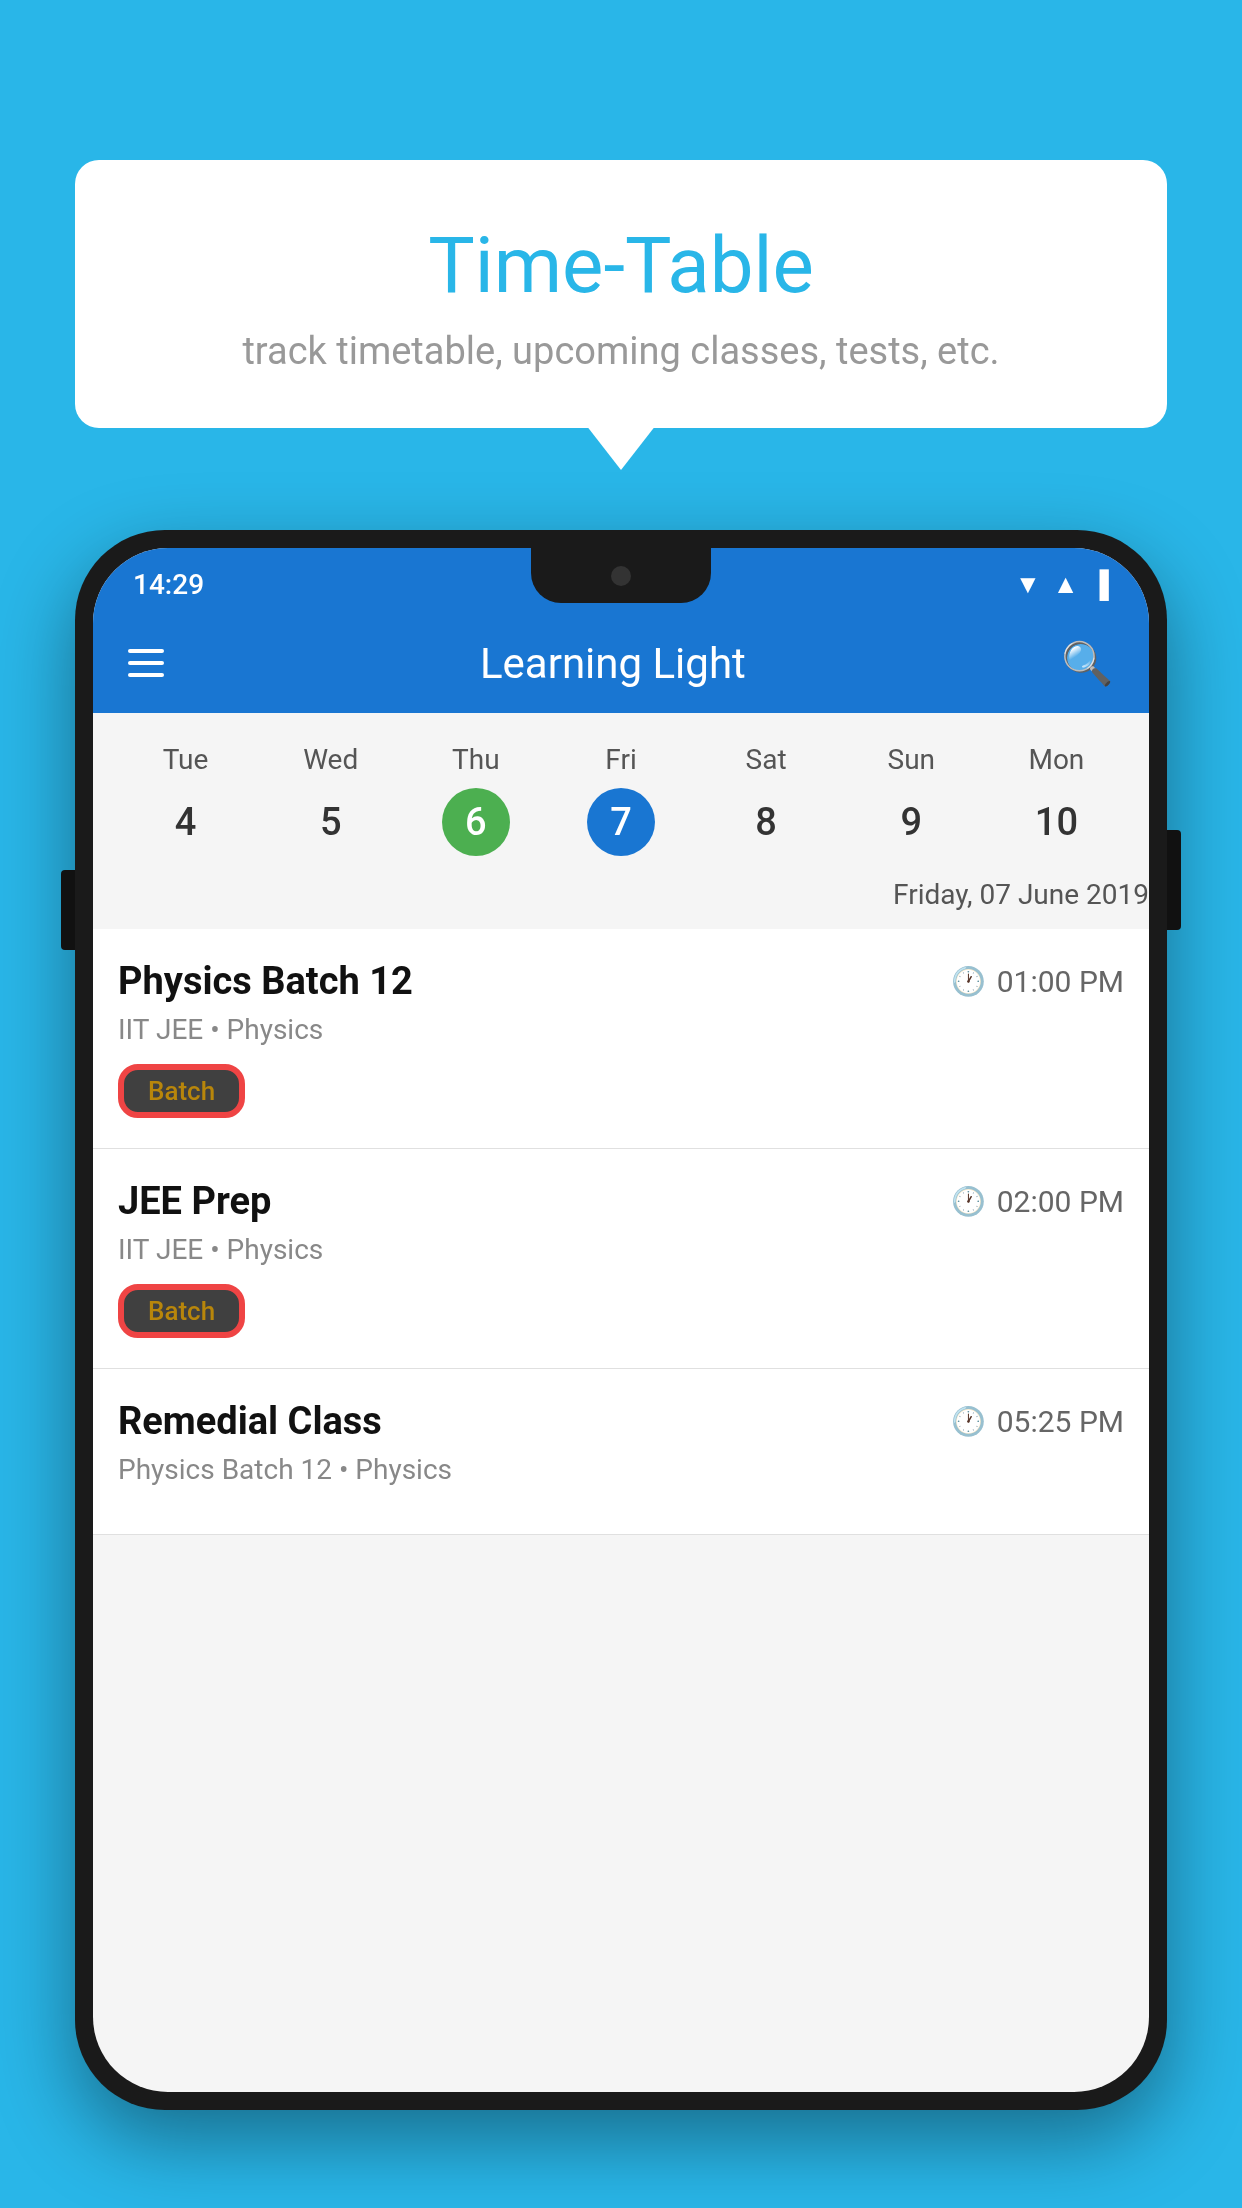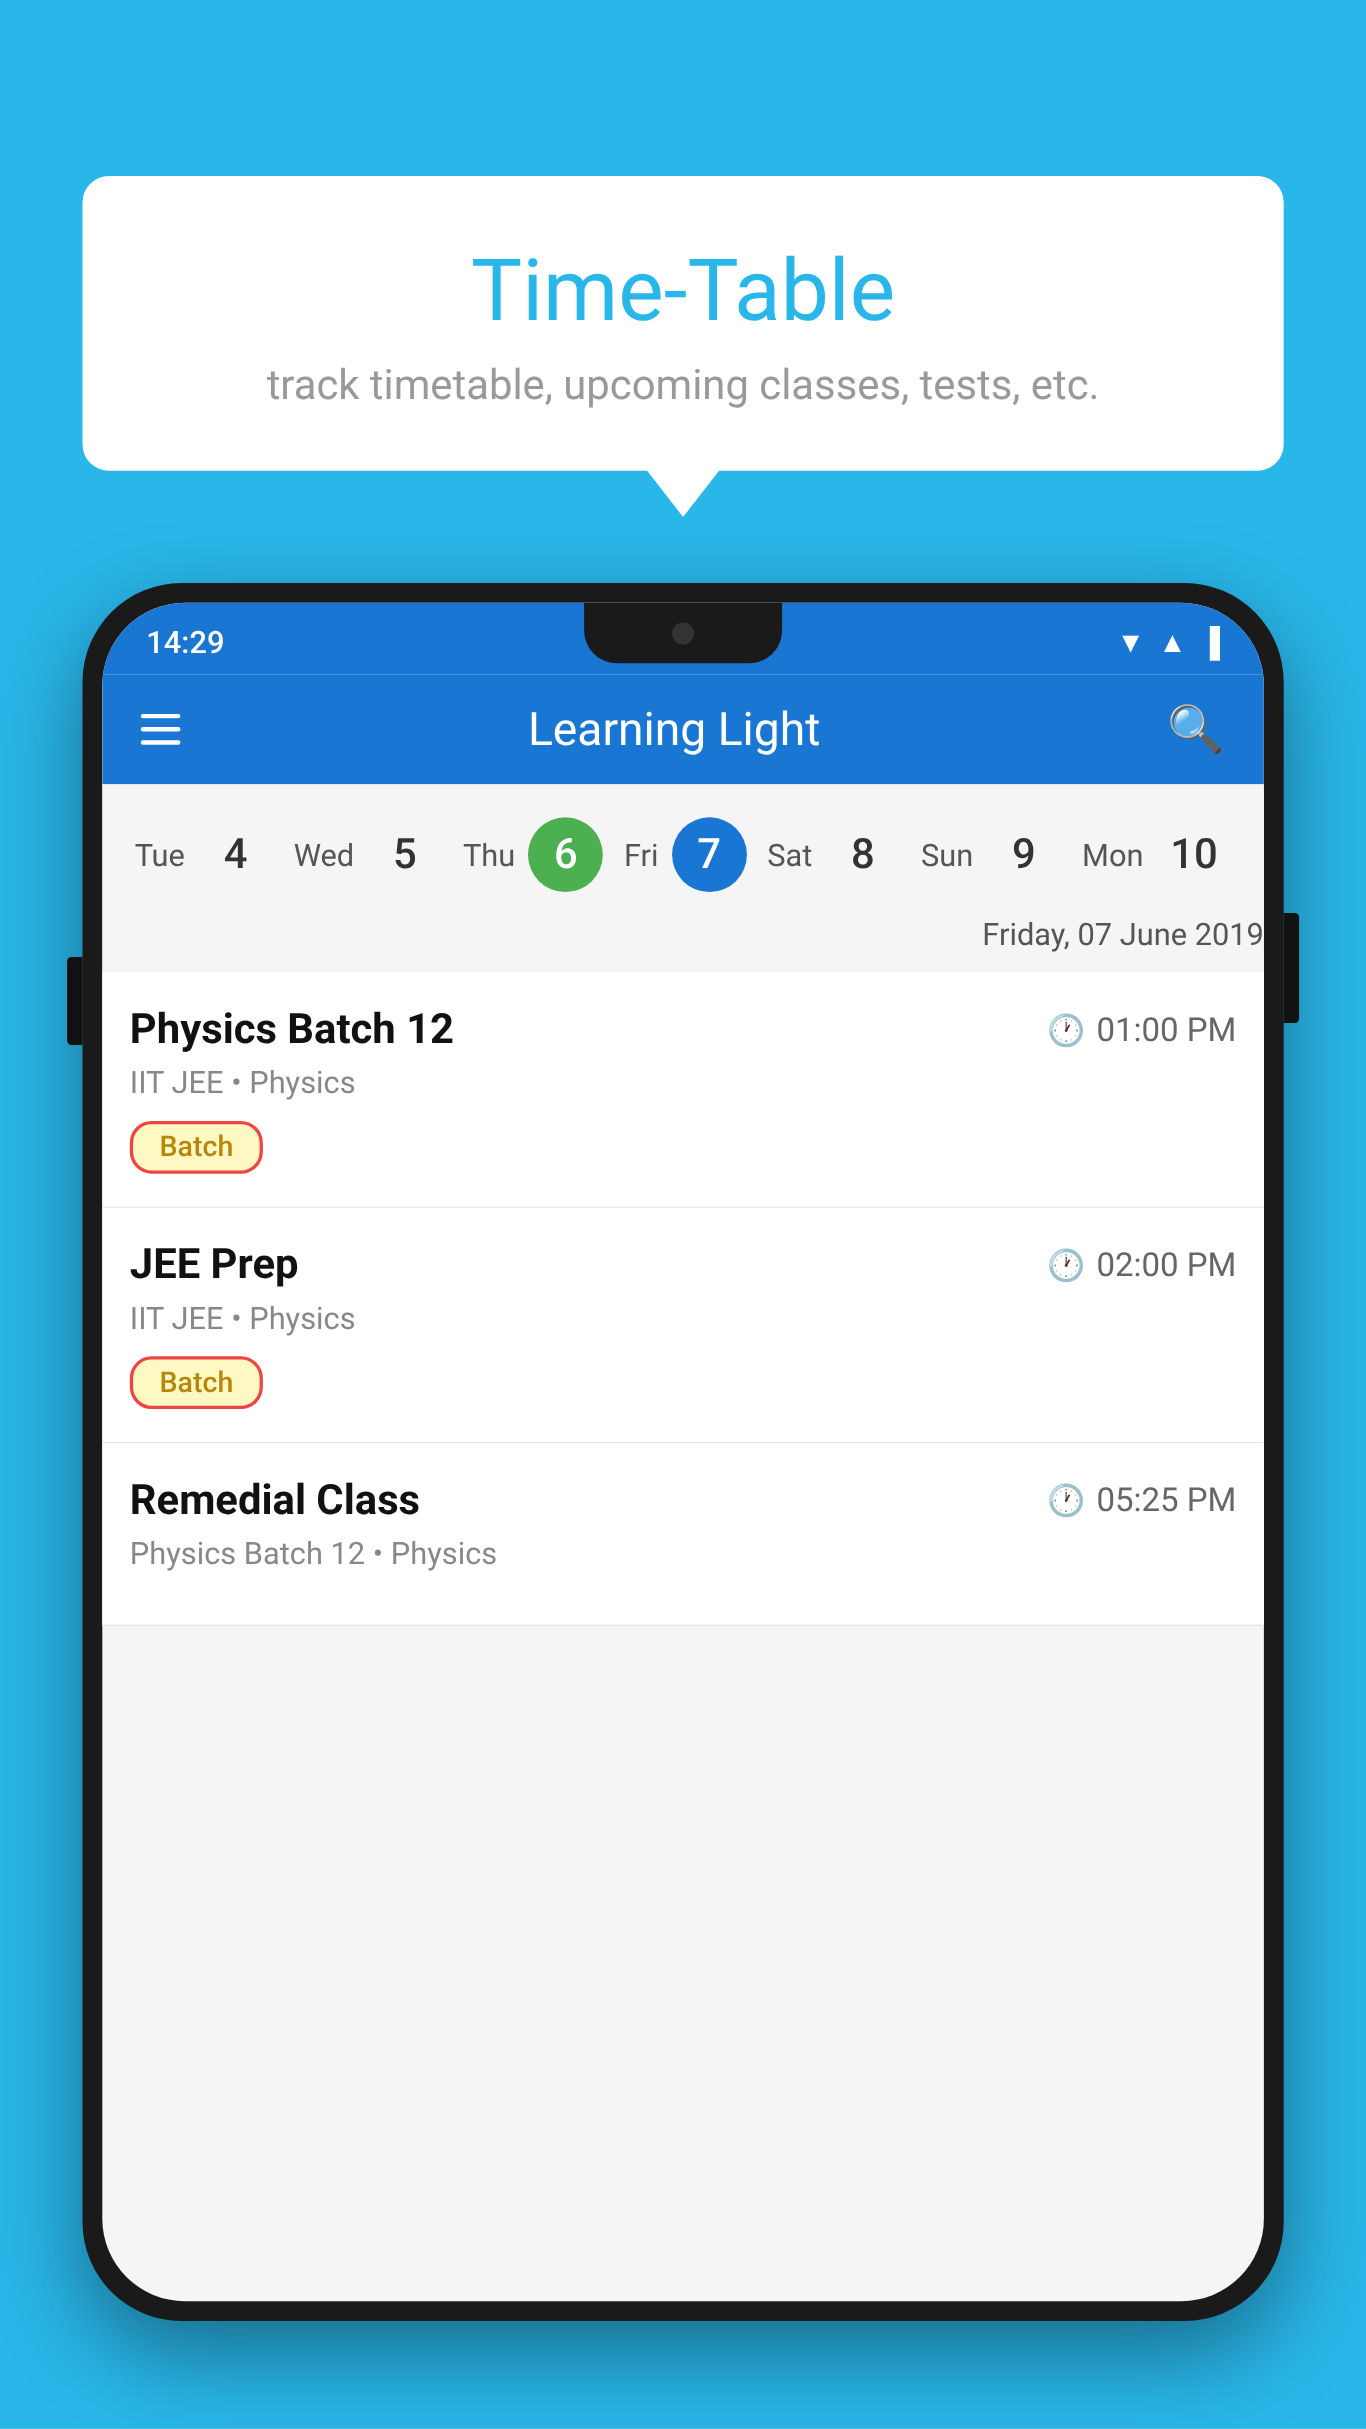--- a/index.html
+++ b/index.html
@@ -204,21 +204,21 @@
     }
 
     .week-days {
       display: flex;
       justify-content: space-around;
       padding: 10px 20px;
     }
 
     .day-col {
       display: flex;
-      flex-direction: row;
+      flex-direction: column;
       align-items: center;
       gap: 12px;
       cursor: pointer;
     }
 
     .day-name {
       font-size: 28px;
       color: #555;
       font-weight: 400;
     }
@@ -290,26 +290,26 @@
     }
 
     .class-detail {
       font-size: 28px;
       color: #888;
       margin-bottom: 18px;
     }
 
     .batch-badge {
       display: inline-block;
-      background: #fef9c3;
+      background: #404040;
       color: #b8860b;
       font-size: 26px;
       padding: 6px 24px;
       border-radius: 20px;
-      border: 3px solid #ef4444;
+      border: 6px solid #ef4444;
       font-weight: 500;
     }
   </style>
 </head>
 <body>
 
 <div class="speech-bubble-container">
   <div class="speech-bubble">
     <div class="bubble-title">Time-Table</div>
     <div class="bubble-subtitle">track timetable, upcoming classes, tests, etc.</div>

